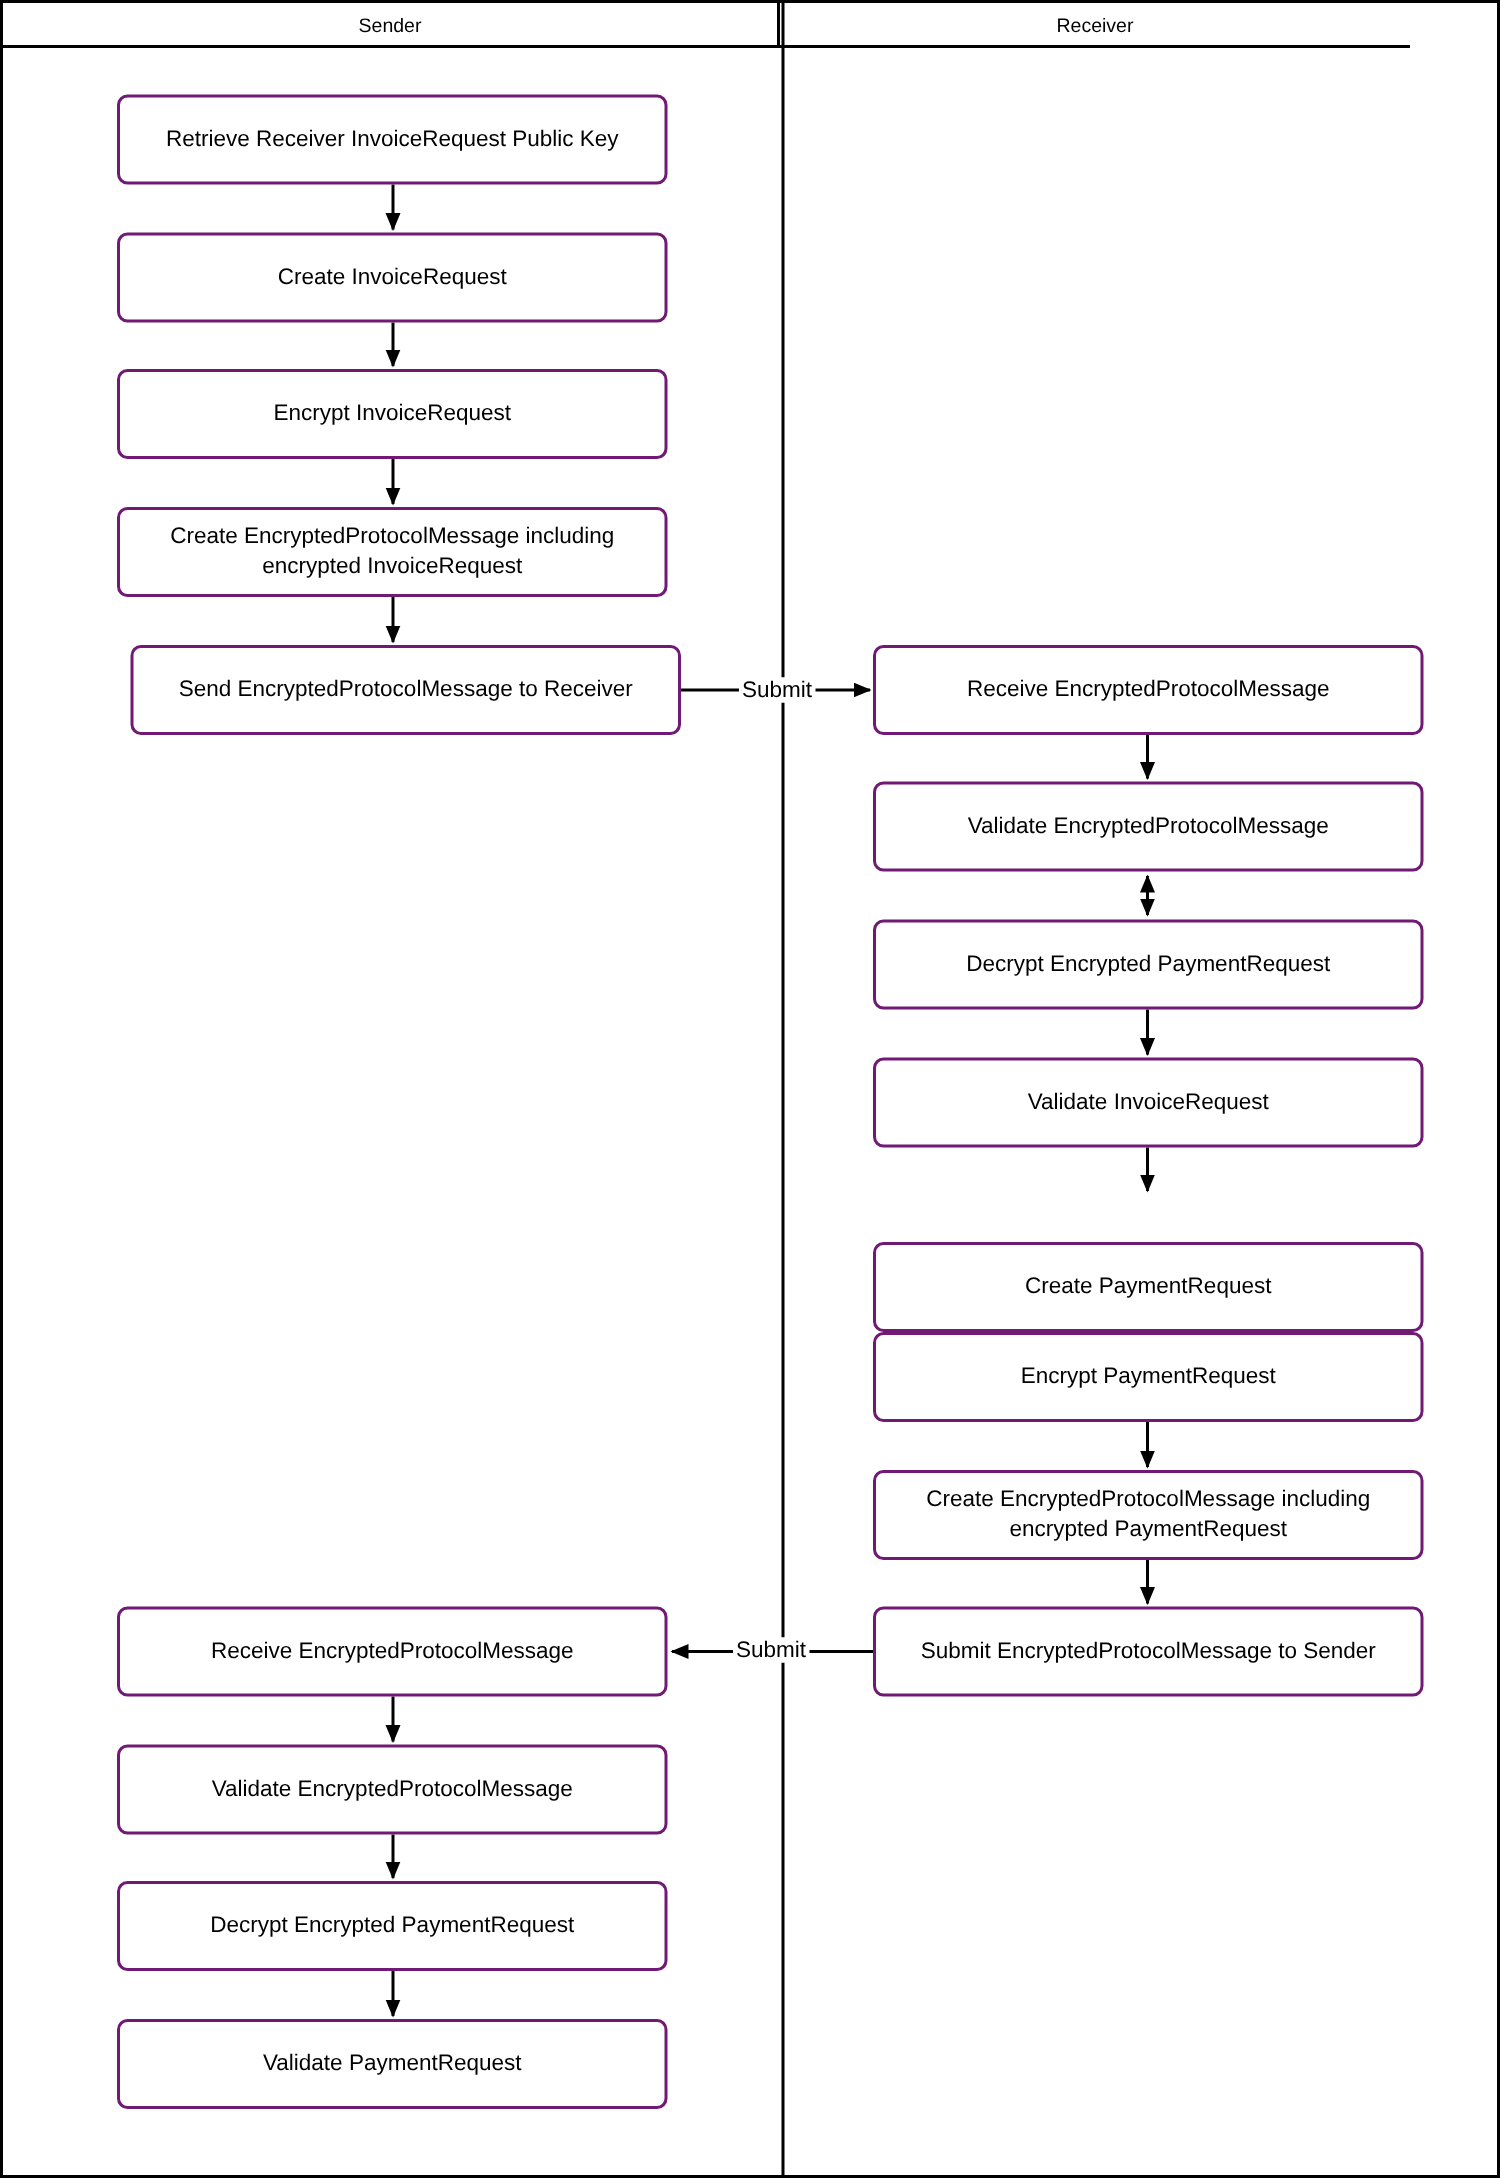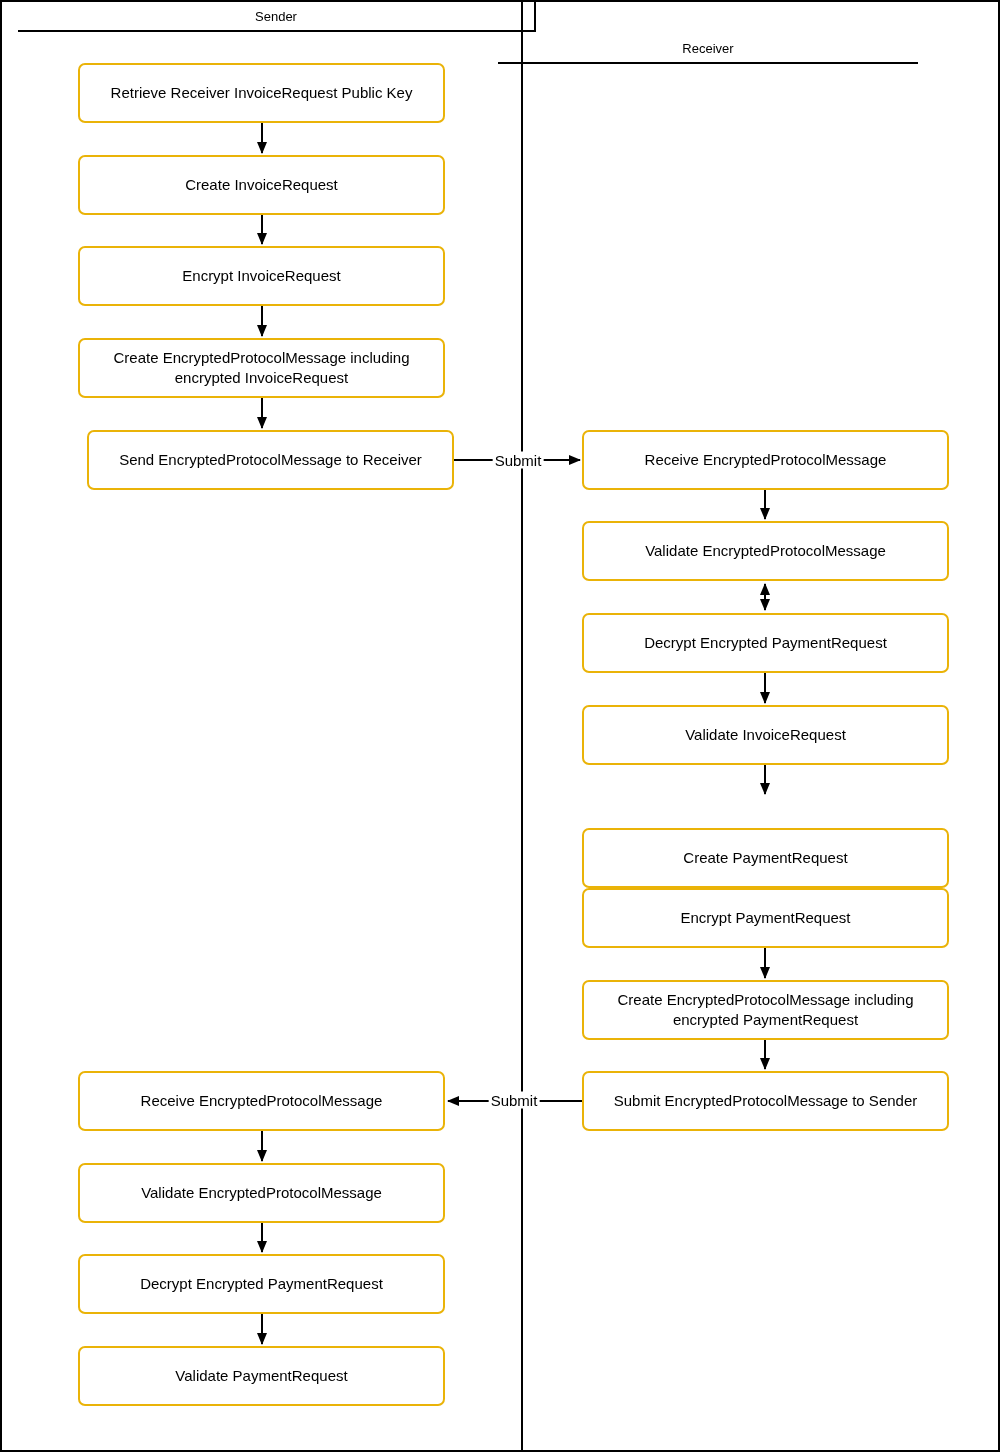--- a/index.html
+++ b/index.html
@@ -7,25 +7,25 @@
   .canvas{
     position:relative;width:1000px;height:1452px;box-sizing:border-box;
     border:2px solid #000;background:#fff;overflow:hidden;
   }
   .connectors{position:absolute;left:0;top:0;width:1000px;height:1452px;pointer-events:none;}
   .lane-header{
     position:absolute;top:0;height:30px;box-sizing:border-box;
     display:flex;align-items:center;justify-content:center;
     font-size:13px;border-bottom:2px solid #000;background:transparent;
   }
-  .lane-header.sender{left:0;width:518px;margin-left:16px;}
-  .lane-header.receiver{left:496px;width:420px;margin-top:32px;}
+  .lane-header.sender{left:0;width:518px;}
+  .lane-header.receiver{left:518px;width:420px;}
   .node{
     position:absolute;width:367px;height:60px;box-sizing:border-box;
-    border:2px solid #eab308;border-radius:7px;background:#fff;
+    border:2px solid #701a75;border-radius:7px;background:#fff;
     display:flex;align-items:center;justify-content:center;
     text-align:center;font-size:15px;line-height:1.32;padding:2px 14px;
   }
   .edge-label{
     position:absolute;transform:translate(-50%,-50%);
     background:#fff;font-size:15px;padding:0 2px;white-space:nowrap;
   }
 </style>
 </head>
 <body>

